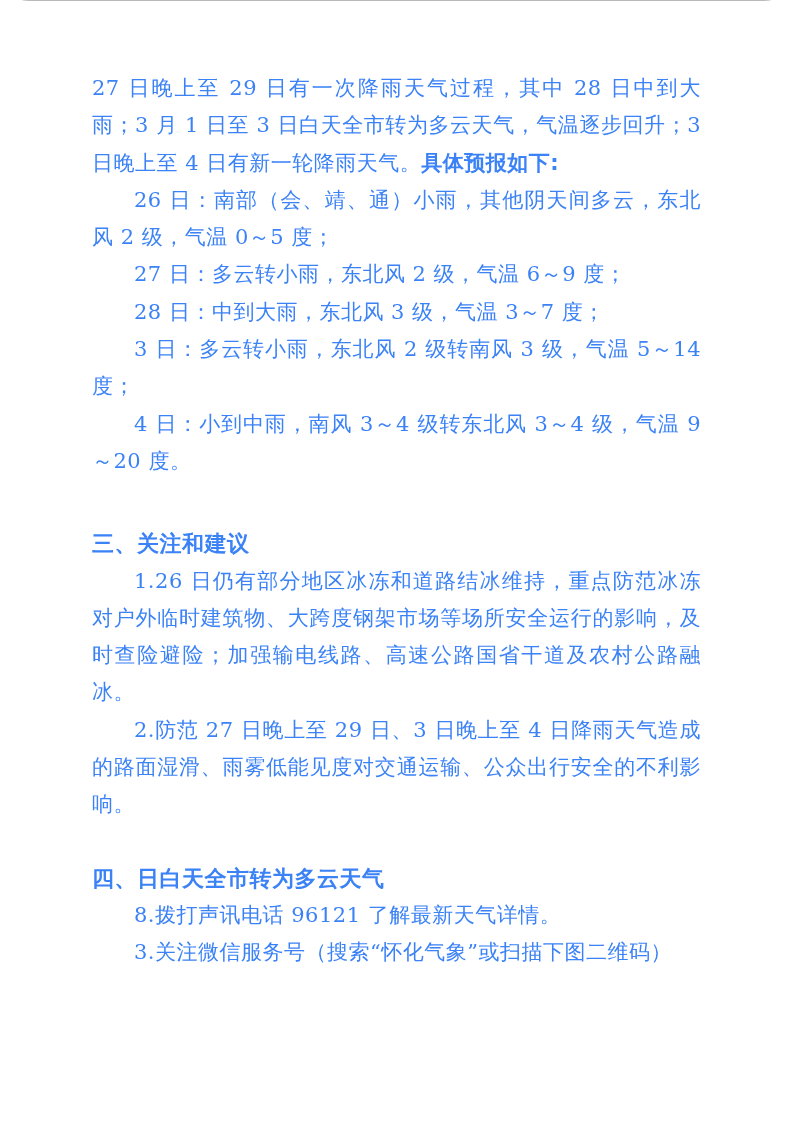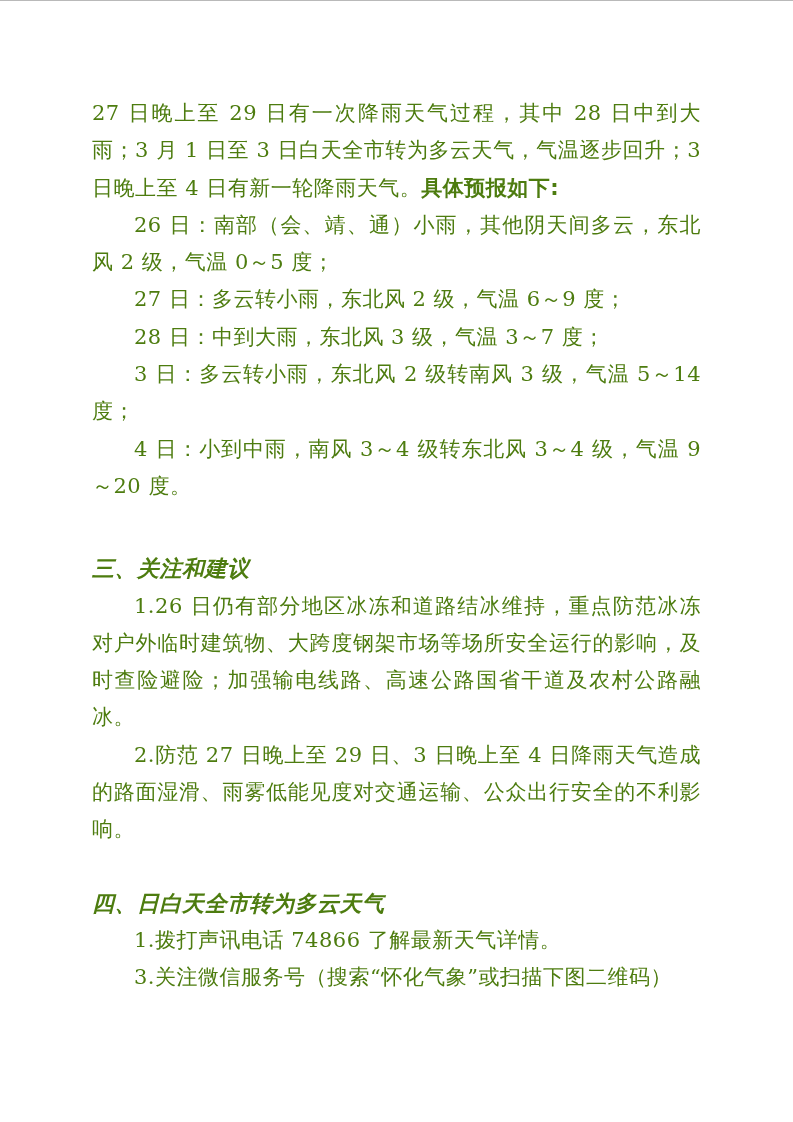--- a/index.html
+++ b/index.html
@@ -7,24 +7,25 @@
     padding: 0;
     background: #ffffff;
   }
   .page {
     position: relative;
     width: 793px;
     height: 1122px;
     margin: 0 auto;
     background: #ffffff;
     box-sizing: border-box;
-    padding: 95px 92px 0 92px;
+    padding: 70px 92px 0 92px;
     overflow: hidden;
     font-family: "DejaVu Serif", "Liberation Serif", serif;
-    color: #4d7c0f;
+    color: #3b82f6;
+    border-radius: 29px;
   }
   .top-edge {
     position: absolute;
     top: 0;
     left: 0;
     width: 100%;
     height: 1px;
     background: #8a8a8a;
     opacity: 0.6;
   }
@@ -46,21 +47,20 @@
     font-family: "DejaVu Sans", "Liberation Sans", sans-serif;
     font-size: 21px;
   }
   h2.sec-heading {
     margin: 0;
     font-family: "DejaVu Sans", "Liberation Sans", sans-serif;
     font-weight: bold;
     font-size: 22px;
     line-height: 37.3px;
     letter-spacing: 0.5px;
-    font-style: italic;
   }
   h2.sec3 { margin-top: 45px; }
   h2.sec4 { margin-top: 36px; }
 </style>
 </head>
 <body>
 
 <div class="page">
   <div class="top-edge"></div>
 
@@ -70,15 +70,15 @@
   <p class="indent">27 日：多云转小雨，东北风 2 级，气温 6～9 度；</p>
   <p class="indent">28 日：中到大雨，东北风 3 级，气温 3～7 度；</p>
   <p class="indent">3 日：多云转小雨，东北风 2 级转南风 3 级，气温 5～14 度；</p>
   <p class="indent">4 日：小到中雨，南风 3～4 级转东北风 3～4 级，气温 9～20 度。</p>
 
   <h2 class="sec-heading sec3">三、关注和建议</h2>
   <p class="indent">1.26 日仍有部分地区冰冻和道路结冰维持，重点防范冰冻对户外临时建筑物、大跨度钢架市场等场所安全运行的影响，及时查险避险；加强输电线路、高速公路国省干道及农村公路融冰。</p>
   <p class="indent">2.防范 27 日晚上至 29 日、3 日晚上至 4 日降雨天气造成的路面湿滑、雨雾低能见度对交通运输、公众出行安全的不利影响。</p>
 
   <h2 class="sec-heading sec4">四、日白天全市转为多云天气</h2>
-  <p class="indent">1.拨打声讯电话 74866 了解最新天气详情。</p>
+  <p class="indent">8.拨打声讯电话 96121 了解最新天气详情。</p>
   <p class="indent">3.关注微信服务号（搜索“怀化气象”或扫描下图二维码）</p>
 </div>
 
 </body></html>

